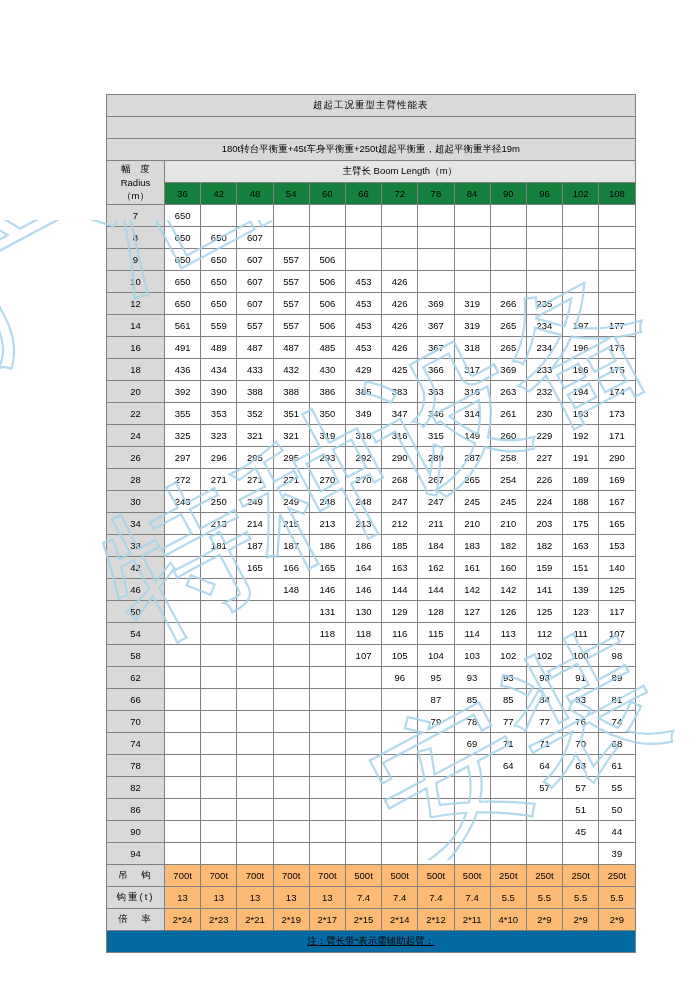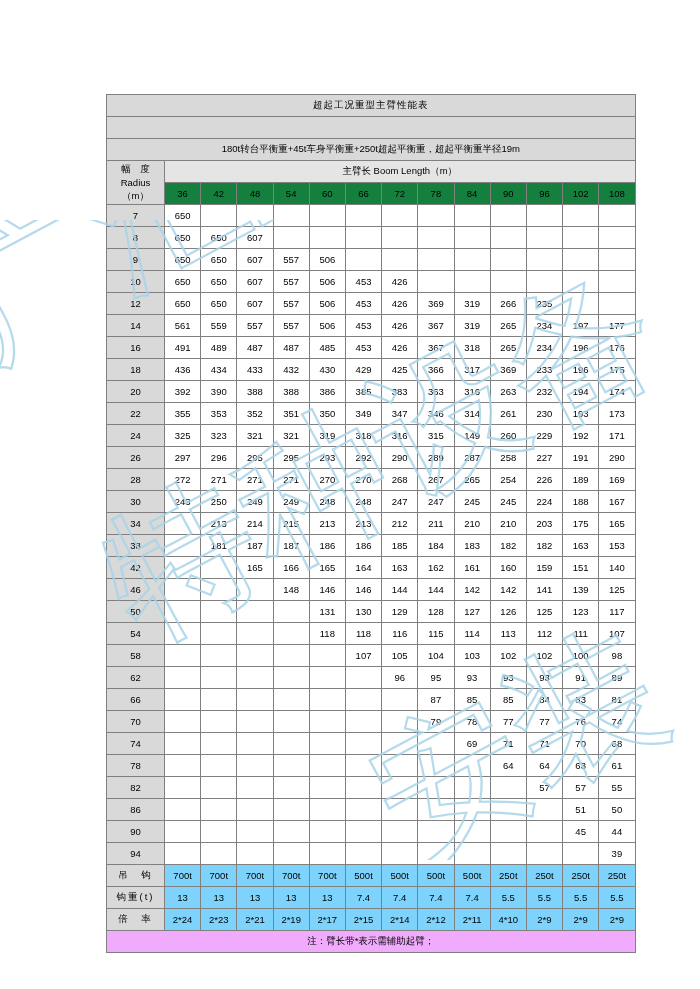--- a/index.html
+++ b/index.html
@@ -103,29 +103,30 @@
   }
   .data-cell {
     background: #ffffff;
   }
   .foot-label {
     background: #d9d9d9;
     font-size: 10px;
     letter-spacing: 2px;
   }
   .foot-cell {
-    background: #7dd3fc;
+    background: #fdba74;
     font-size: 9.5px;
   }
   .note-row td {
-    background: #f0abfc;
+    background: #0369a1;
     height: 30px;
     text-align: left;
     padding-left: 14px;
     font-size: 10.5px;
+    text-decoration: underline;
   }
   .spacer-row td {
     height: 10px;
     border: 1px solid #808080;
     background: #d9d9d9;
   }
 </style>
 </head>
 <body>
 

